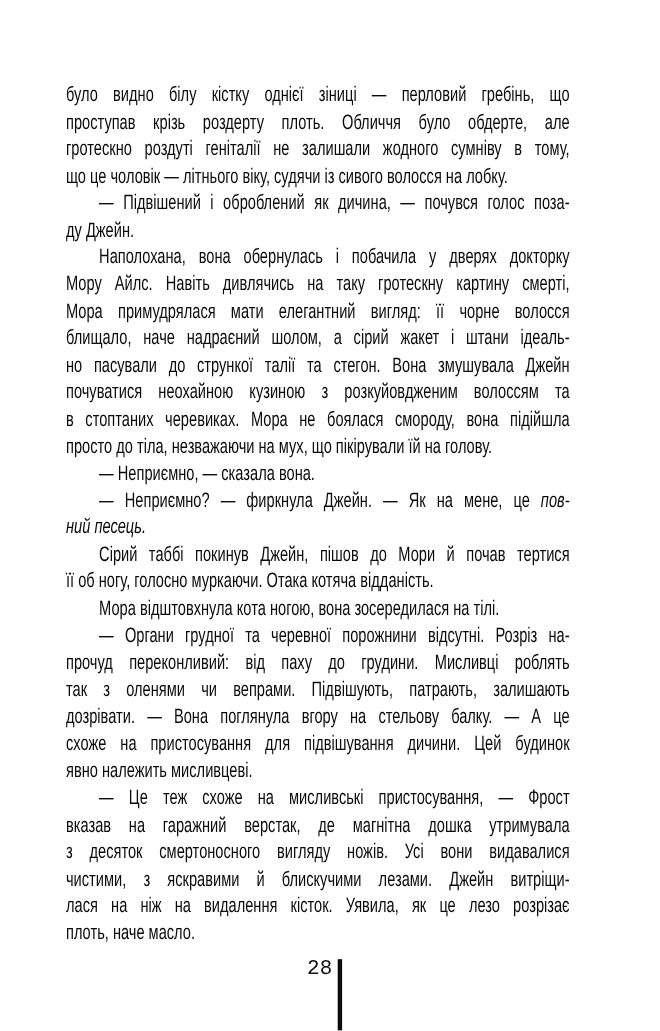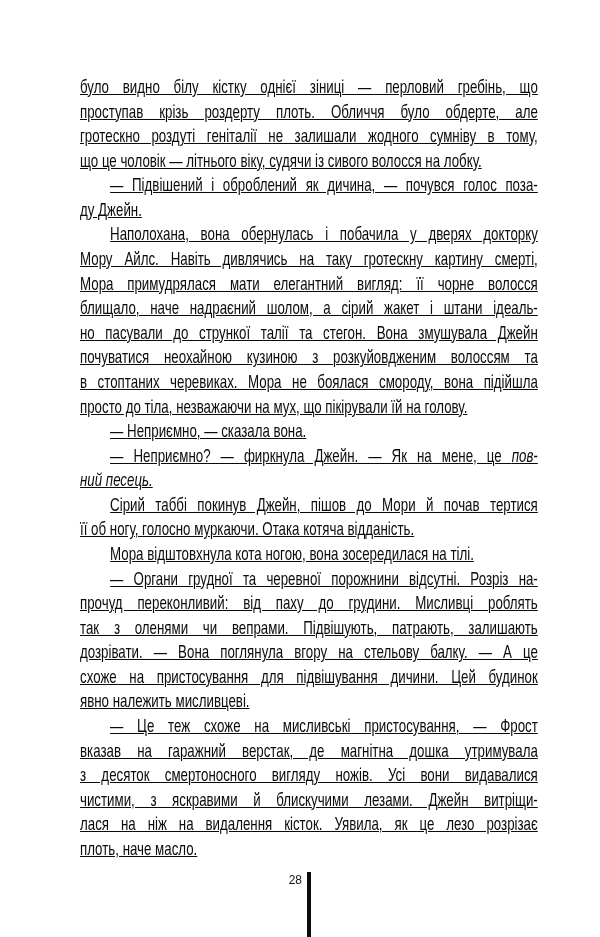--- a/index.html
+++ b/index.html
@@ -11,24 +11,23 @@
     position: relative;
     width: 600px;
     height: 937px;
     background: #ffffff;
     font-family: "Liberation Sans", sans-serif;
     color: #0b0b0b;
     overflow: hidden;
   }
   .text-block {
     position: absolute;
-    left: 80px;
+    left: 60px;
     top: 75px;
     width: 458px;
-    text-decoration: underline;
   }
   
   .line {
     width: 654px;
     height: 24.58px;
     line-height: 24.58px;
     font-size: 19px;
     text-align: justify;
     text-align-last: justify;
     transform: scaleX(0.70);
@@ -43,23 +42,24 @@
     padding-left: 43px;
   }
   .it { font-style: italic; }
 
   .page-number {
     position: absolute;
     left: 250px;
     top: 870px;
     width: 52px;
     text-align: right;
-    font-size: 12px;
+    font-size: 19px;
     line-height: 20px;
     color: #111111;
+    font-family: Liberation Mono, monospace;
   }
   .page-marker-bar {
     position: absolute;
     left: 307px;
     top: 872px;
     width: 3.5px;
     height: 65px;
     background: #0d0d0d;
   }
 </style>

